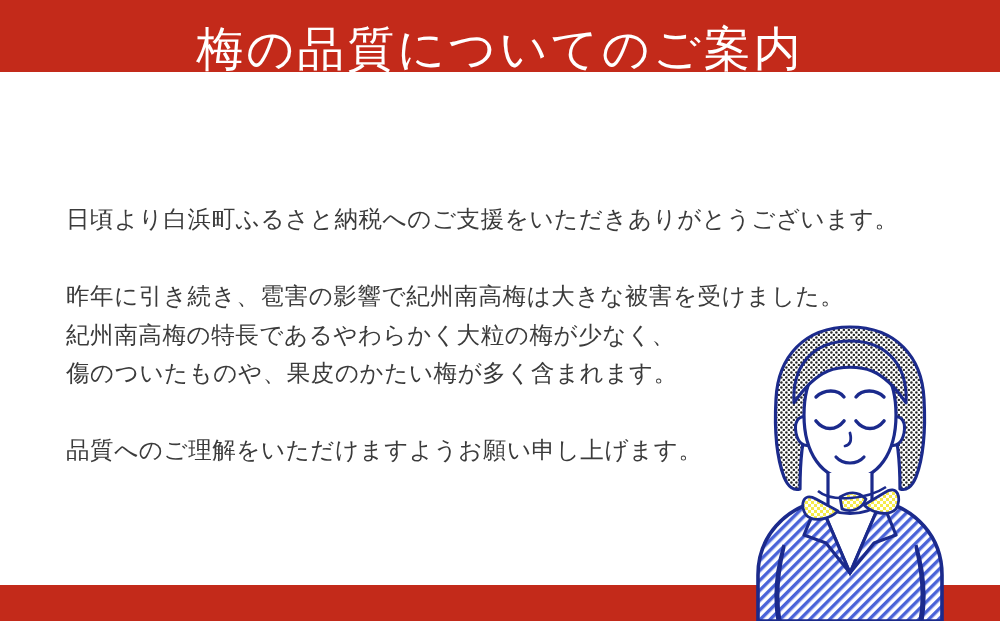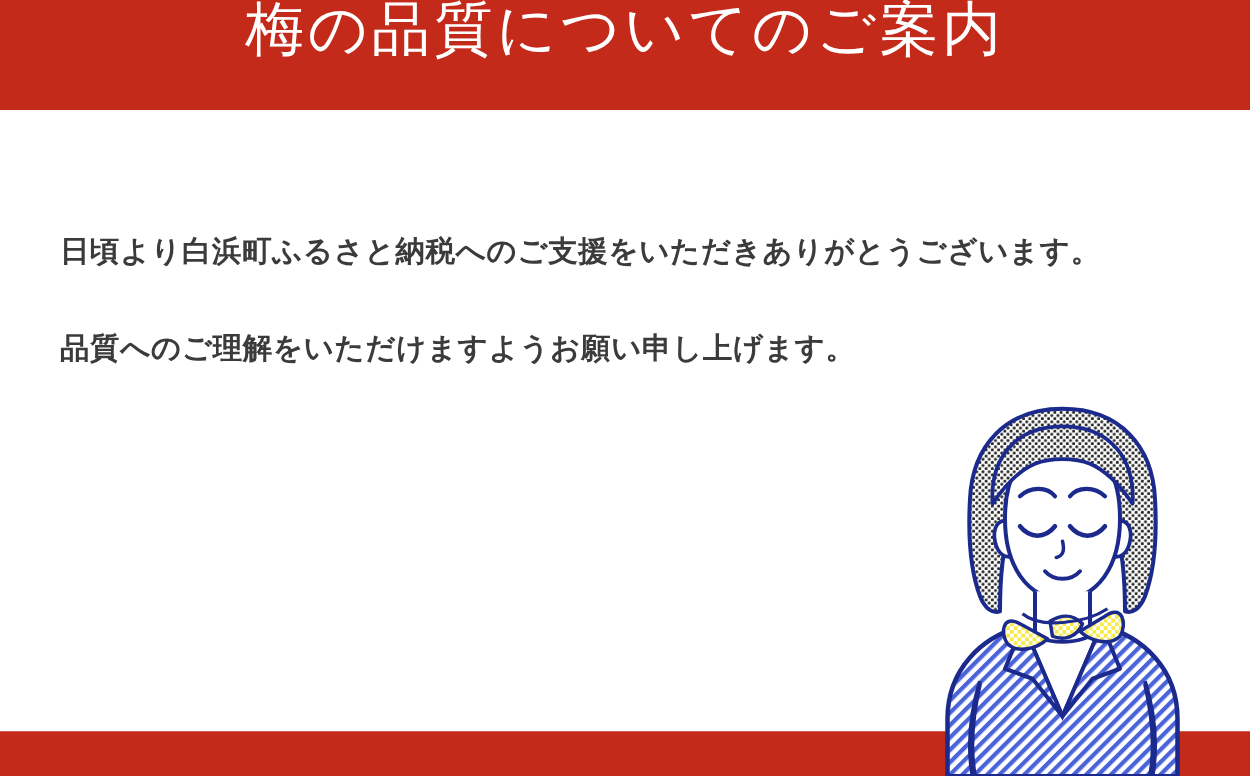--- a/index.html
+++ b/index.html
@@ -22,24 +22,24 @@
     background: #ffffff;
     overflow: hidden;
   }
 
   
   .header-band {
     position: absolute;
     left: 0;
     top: 0;
     width: 1000px;
-    height: 88px;
+    height: 72px;
     background: #c32a1a;
     display: flex;
-    align-items: flex-start;
+    align-items: flex-end;
     justify-content: center;
   }
   .header-title {
     color: #ffffff;
     font-size: 47px;
     letter-spacing: 3px;
     font-weight: 400;
     line-height: 1;
     white-space: nowrap;
     font-family: "DejaVu Sans", "Liberation Sans", sans-serif;
@@ -51,21 +51,21 @@
     left: 48px;
     top: 182px;
     width: 830px;
     color: #3b3b3b;
     font-size: 23.5px;
     line-height: 38.5px;
     letter-spacing: 0.6px;
     font-family: "DejaVu Sans", "Liberation Sans", sans-serif;
     z-index: 5;
   }
-  .para { margin: 0; font-weight: bold; }
+  .para { margin: 18px; }
   .para + .para { margin-top: 38.5px; }
   .line { display: block; white-space: nowrap; }
 
   
   .footer-band {
     position: absolute;
     left: 0;
     bottom: 0;
     width: 1000px;
     height: 36px;
@@ -92,20 +92,25 @@
   <div class="header-band">
     <div class="header-title">梅の品質についてのご案内</div>
   </div>
 
   <div class="body-text">
 
     <p class="para">
       <span class="line">日頃より白浜町ふるさと納税へのご支援をいただきありがとうございます。</span>
     </p>
 
+    <p class="para">
+      <span class="line">昨年に引き続き、雹害の影響で紀州南高梅は大きな被害を受けました。</span>
+      <span class="line">紀州南高梅の特長であるやわらかく大粒の梅が少なく、</span>
+      <span class="line">傷のついたものや、果皮のかたい梅が多く含まれます。</span>
+    </p>
 
     <p class="para">
       <span class="line">品質へのご理解をいただけますようお願い申し上げます。</span>
     </p>
 
   </div>
 
   <div class="footer-band"></div>
 
   <div class="illustration">

